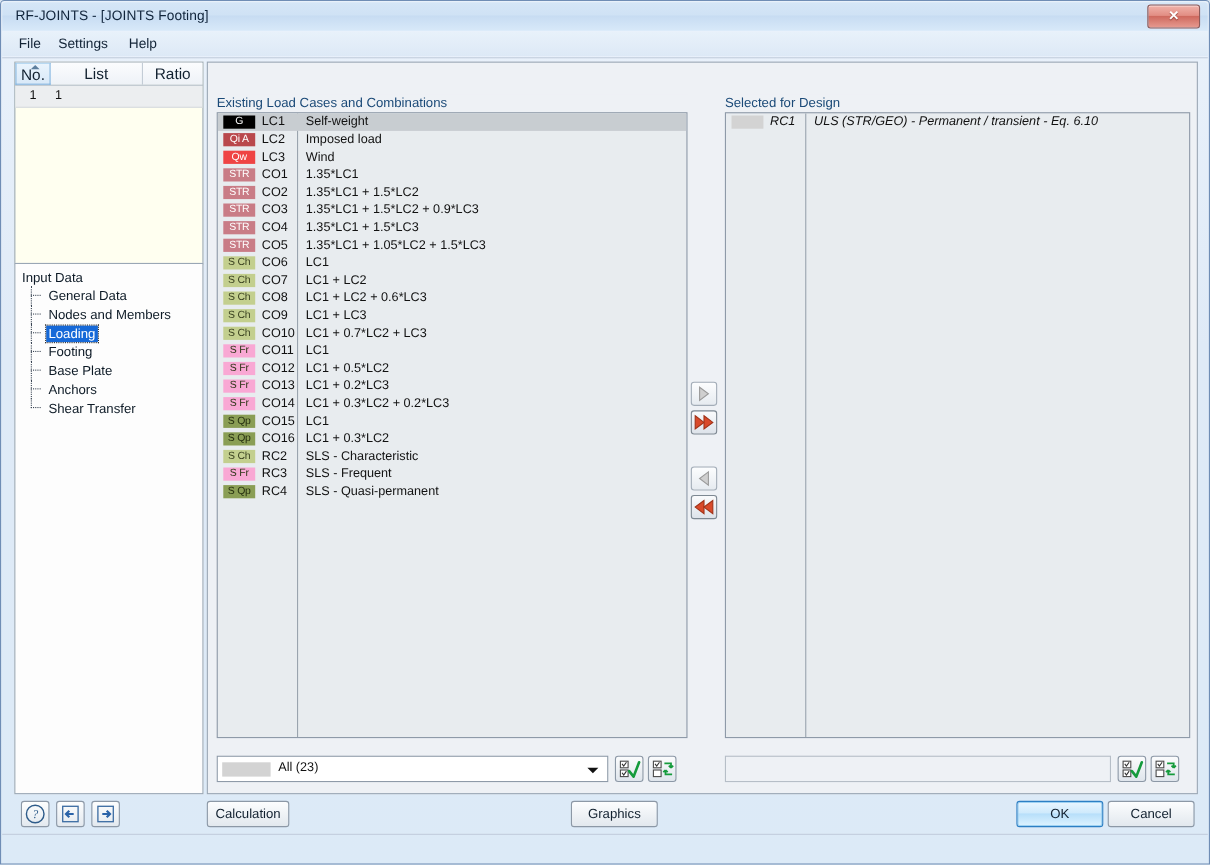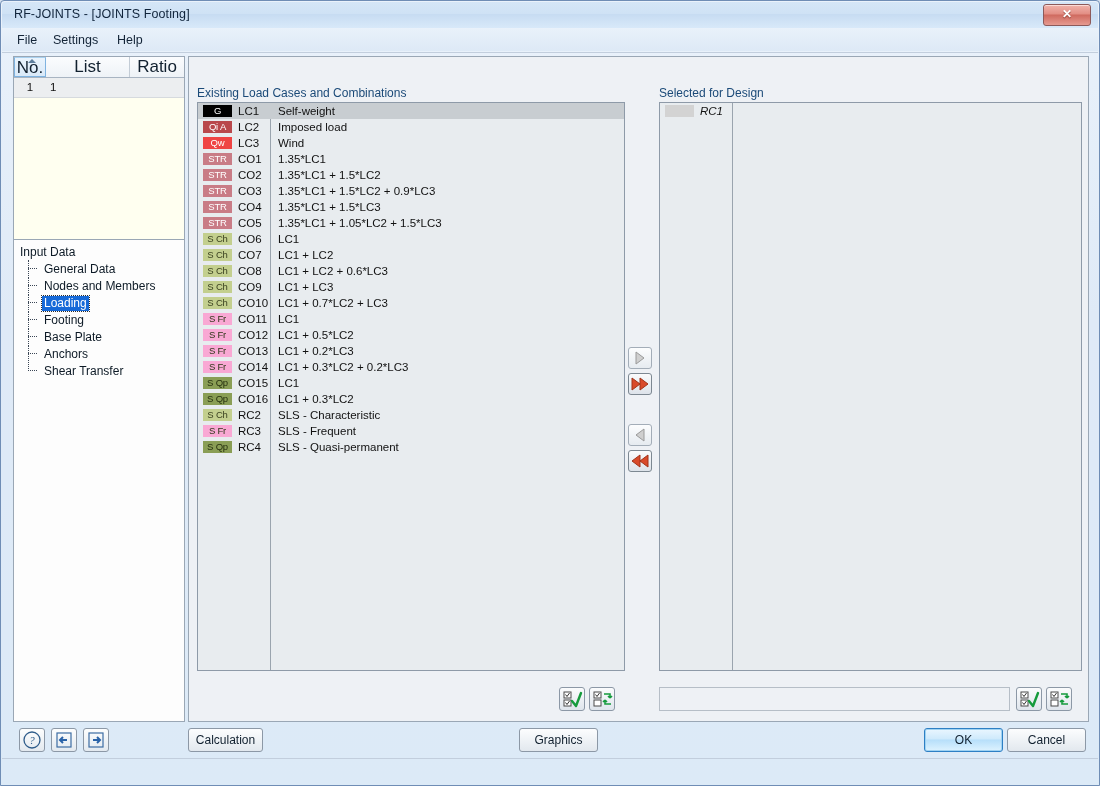--- a/index.html
+++ b/index.html
@@ -53,21 +53,21 @@
     position:absolute;left:12px;top:55px;width:172px;height:185px;
     border:1px solid #9aa7b5;background:#fffff0;box-sizing:border-box;
   }
   .lt-head{
     position:absolute;left:0;top:0;width:100%;height:21px;
     background:linear-gradient(to bottom,#fbfcfe,#eef2f7);
     border-bottom:1px solid #a8b4c2;box-sizing:border-box;
   }
   .lt-th{
     position:absolute;top:0;height:20px;line-height:20px;
-    text-align:center;font-size:17px;color:#11202f;
+    text-align:center;font-size:14px;color:#11202f;
     box-sizing:border-box;
   }
   .lt-th.c0{left:0;width:32px;background:linear-gradient(to bottom,#eaf4fd,#d9e9f8);
     border:1px solid #7fb3e0;border-top-color:#a9d1ef;}
   .lt-th.c1{left:32px;width:84px;border-right:1px solid #c3ccd6;}
   .lt-th.c2{left:116px;width:54px;}
   .sort-tri{
     position:absolute;left:13px;top:1px;width:0;height:0;
     border-left:4px solid transparent;border-right:4px solid transparent;
     border-bottom:4px solid #5e7f9e;
@@ -392,20 +392,25 @@
               <span class="code">RC3</span>
               <span class="desc">SLS - Frequent</span>
             </div>
             <div class="lrow">
               <span class="badge b-SQp">S Qp</span>
               <span class="code">RC4</span>
               <span class="desc">SLS - Quasi-permanent</span>
             </div>
           </div>
       </div>
+      <div class="combo" style="left:0;bottom:0;width:356px">
+        <span class="swatch"></span>
+        <span class="ctext">All (23)</span>
+        <span class="arrow"></span>
+      </div>
       <div class="smallbtn" style="left:362px;bottom:0">
         <svg width="24" height="22" viewBox="0 0 24 22">
           <rect x="4" y="4" width="7" height="6" fill="#fff" stroke="#4a4a4a" stroke-width="1"></rect>
           <rect x="4" y="12" width="7" height="6" fill="#fff" stroke="#4a4a4a" stroke-width="1"></rect>
           <path d="M5.5 6.5 L7 8.5 L9.5 5" stroke="#333" stroke-width="1" fill="none"></path>
           <path d="M5.5 14.5 L7 16.5 L9.5 13" stroke="#333" stroke-width="1" fill="none"></path>
           <path d="M12 13 L16 18 L21 5" stroke="#159b3c" stroke-width="2.4" fill="none" stroke-linecap="round" stroke-linejoin="round"></path>
         </svg>
       </div>
       <div class="smallbtn" style="left:392px;bottom:0">
@@ -443,20 +448,21 @@
     </div>
 
     <div class="group" style="left:470px;width:423px;">
       <div class="group-title">Selected for Design</div>
       <div class="listbox">
         <div class="sel-lb-col"></div>
         <div id="selected-rows" style="position:relative;font-style:italic;">
             <div class="lrow">
               <span class="badge b-none"></span>
               <span class="code">RC1</span>
+              <span class="desc">ULS (STR/GEO) - Permanent / transient - Eq. 6.10</span>
             </div>
           </div>
       </div>
       <div class="combo" style="left:0;bottom:0;width:351px;background:#eef1f5;border-color:#b6bec7"></div>
       <div class="smallbtn" style="left:357px;bottom:0">
         <svg width="24" height="22" viewBox="0 0 24 22">
           <rect x="4" y="4" width="7" height="6" fill="#fff" stroke="#4a4a4a" stroke-width="1"></rect>
           <rect x="4" y="12" width="7" height="6" fill="#fff" stroke="#4a4a4a" stroke-width="1"></rect>
           <path d="M5.5 6.5 L7 8.5 L9.5 5" stroke="#333" stroke-width="1" fill="none"></path>
           <path d="M5.5 14.5 L7 16.5 L9.5 13" stroke="#333" stroke-width="1" fill="none"></path>

